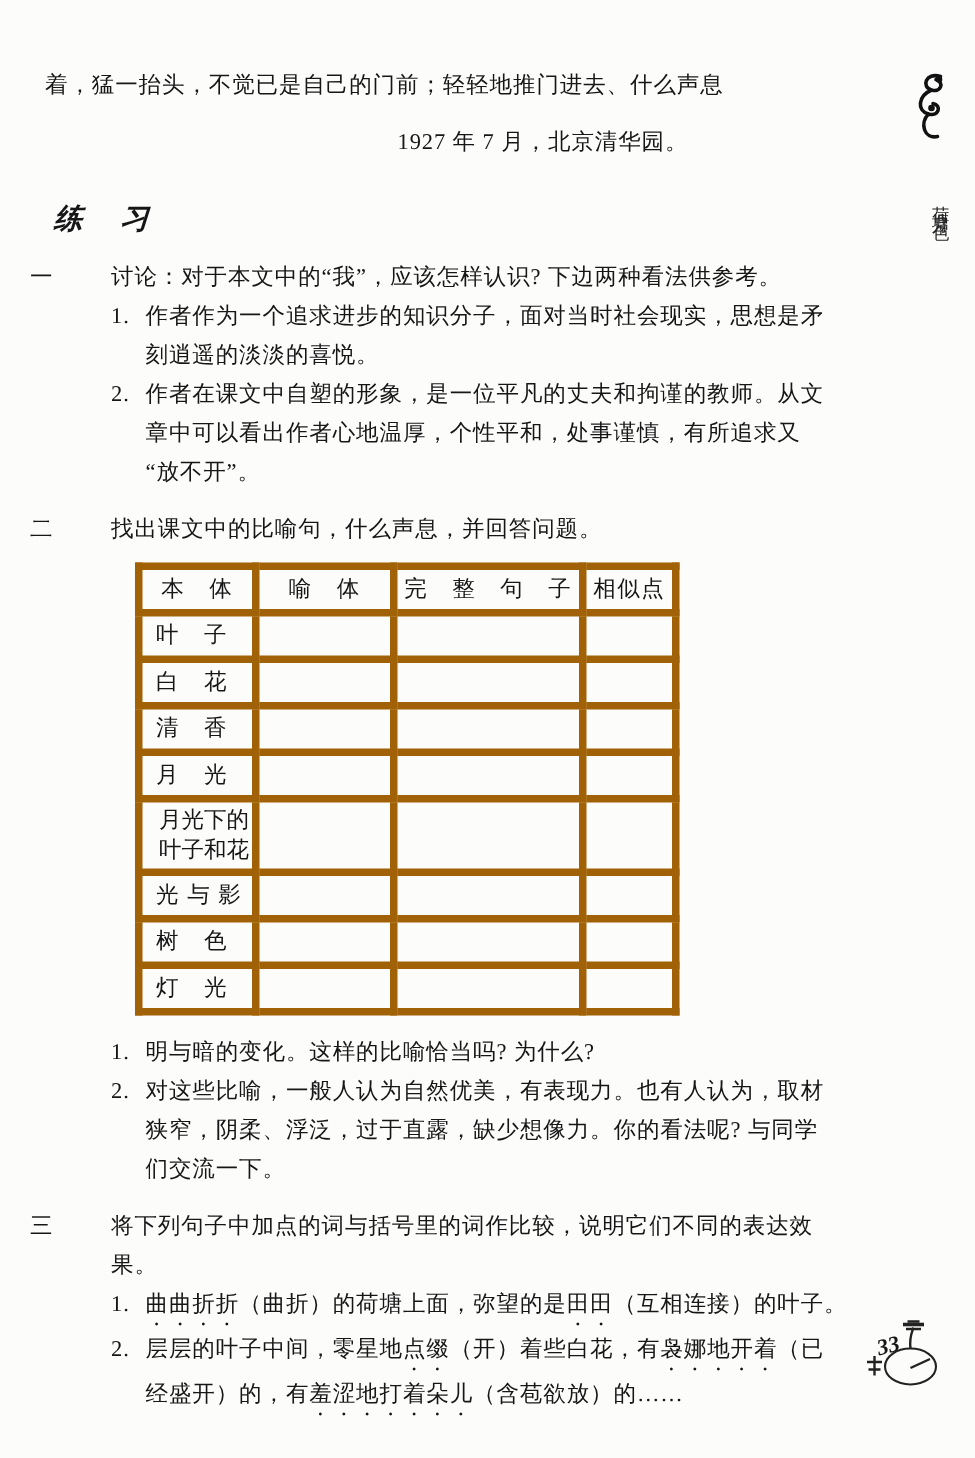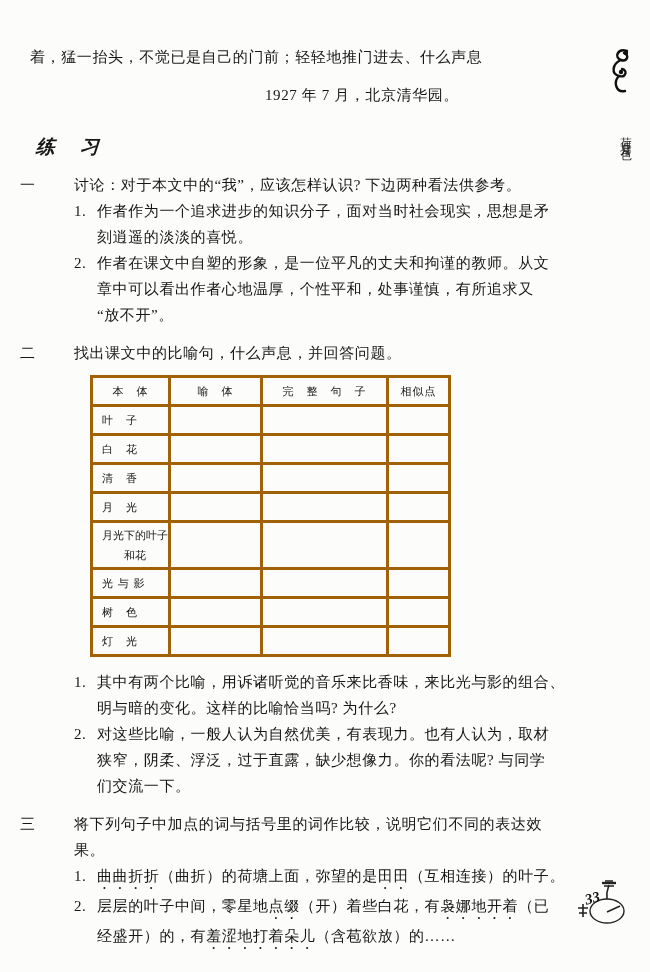--- a/index.html
+++ b/index.html
@@ -29,22 +29,22 @@
   .item { display:flex; }
   .inum { width:23px; flex:none; }
   .ibody { flex:1; }
 
   table.fill {
     border-collapse:collapse;
     margin:9px 0 12px 16px;
     border:2.5px solid #111;
   }
   table.fill th, table.fill td {
-    border:3px solid #a16207;
-    font-size:11px; font-weight:normal;
+    border:5px solid #a16207;
+    font-size:15px; font-weight:normal;
     padding:0;
   }
   table.fill th { height:29px; text-align:center; letter-spacing:1px; }
   table.fill td { height:27px; }
   table.fill td.label { padding-left:9px; letter-spacing:1px; }
   table.fill tr.tall td { height:45px; }
   table.fill tr.tall td.label { line-height:20px; padding-top:2px; padding-bottom:2px; letter-spacing:0;text-align:center; }
   table.fill .cL { border-left:2px solid #111;text-align:center; }
 
   .em {
@@ -168,21 +168,20 @@
           <td></td>
           <td></td>
           <td class="cL"></td>
         </tr>
       </tbody>
         </table>
 
       <div class="item">
         <div class="inum">1.</div>
         <div class="ibody">
-          <div>其中有两个比喻，用诉诸听觉的音乐来比香味，来比光与影的组合、</div>
           <div>明与暗的变化。这样的比喻恰当吗? 为什么?</div>
         </div>
       </div>
       <div class="item">
         <div class="inum">2.</div>
         <div class="ibody">
           <div>对这些比喻，一般人认为自然优美，有表现力。也有人认为，取材</div>
           <div>狭窄，阴柔、浮泛，过于直露，缺少想像力。你的看法呢? 与同学</div>
           <div>们交流一下。</div>
         </div>

